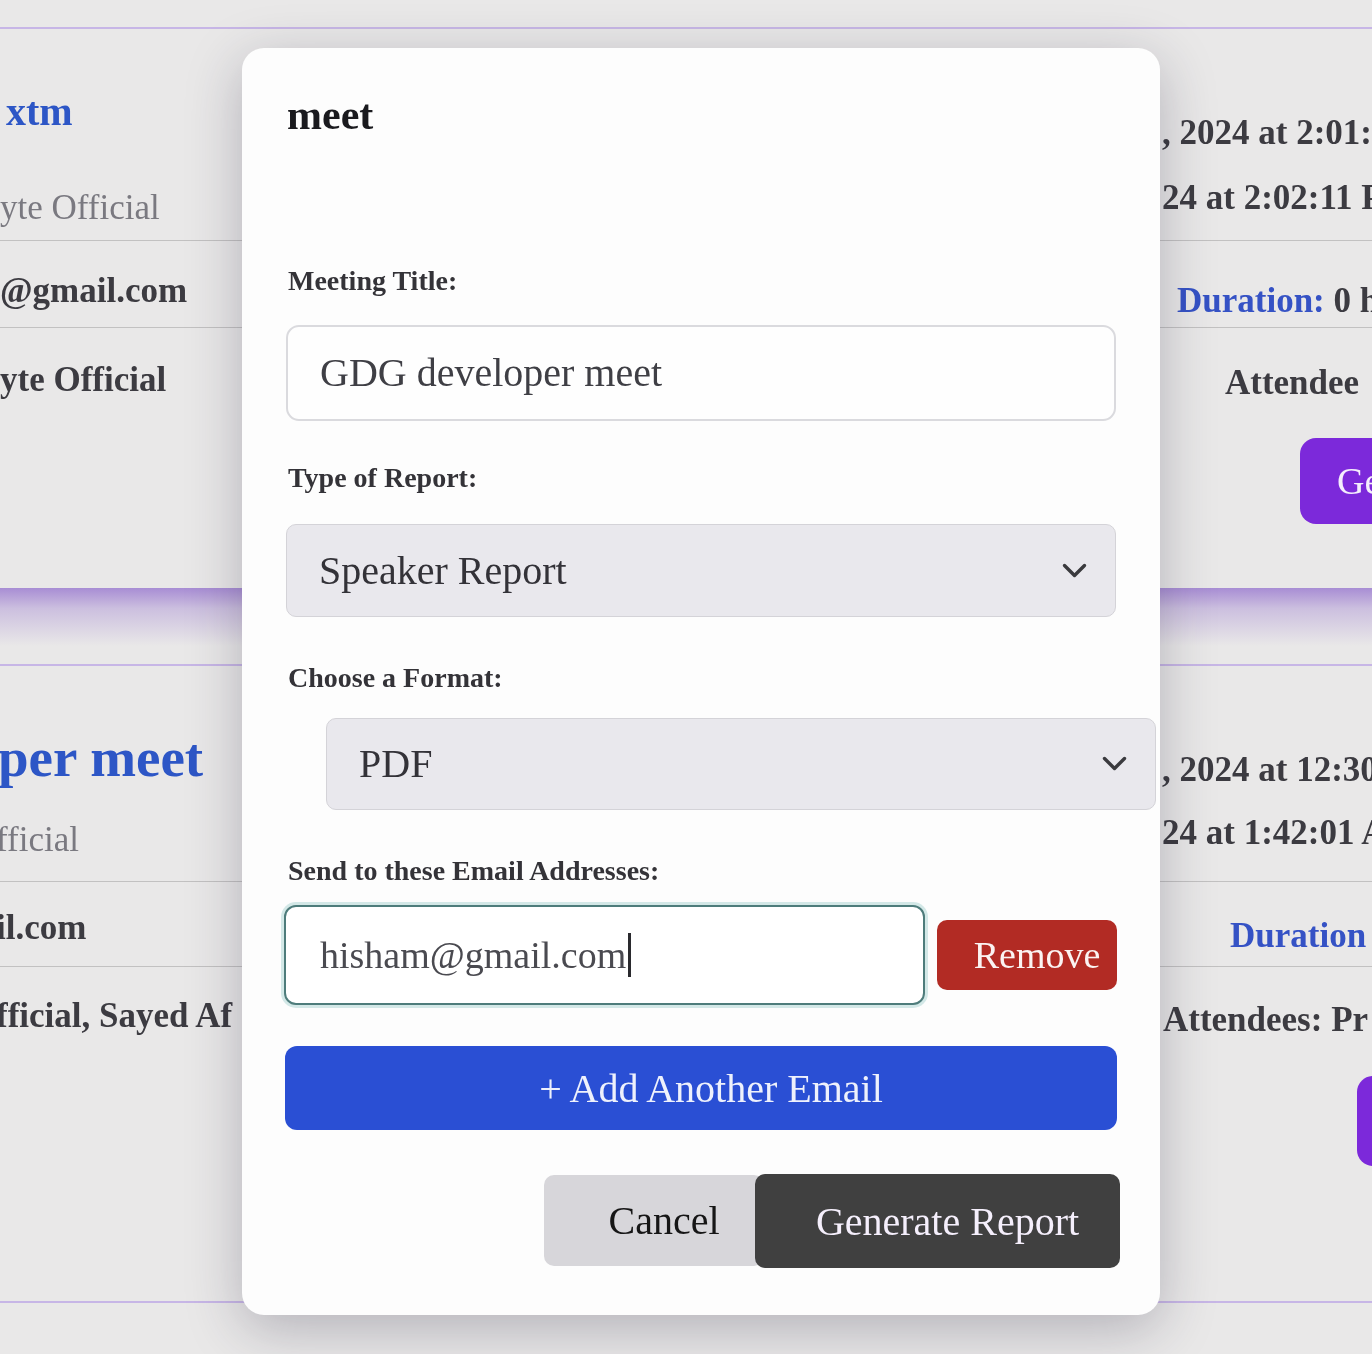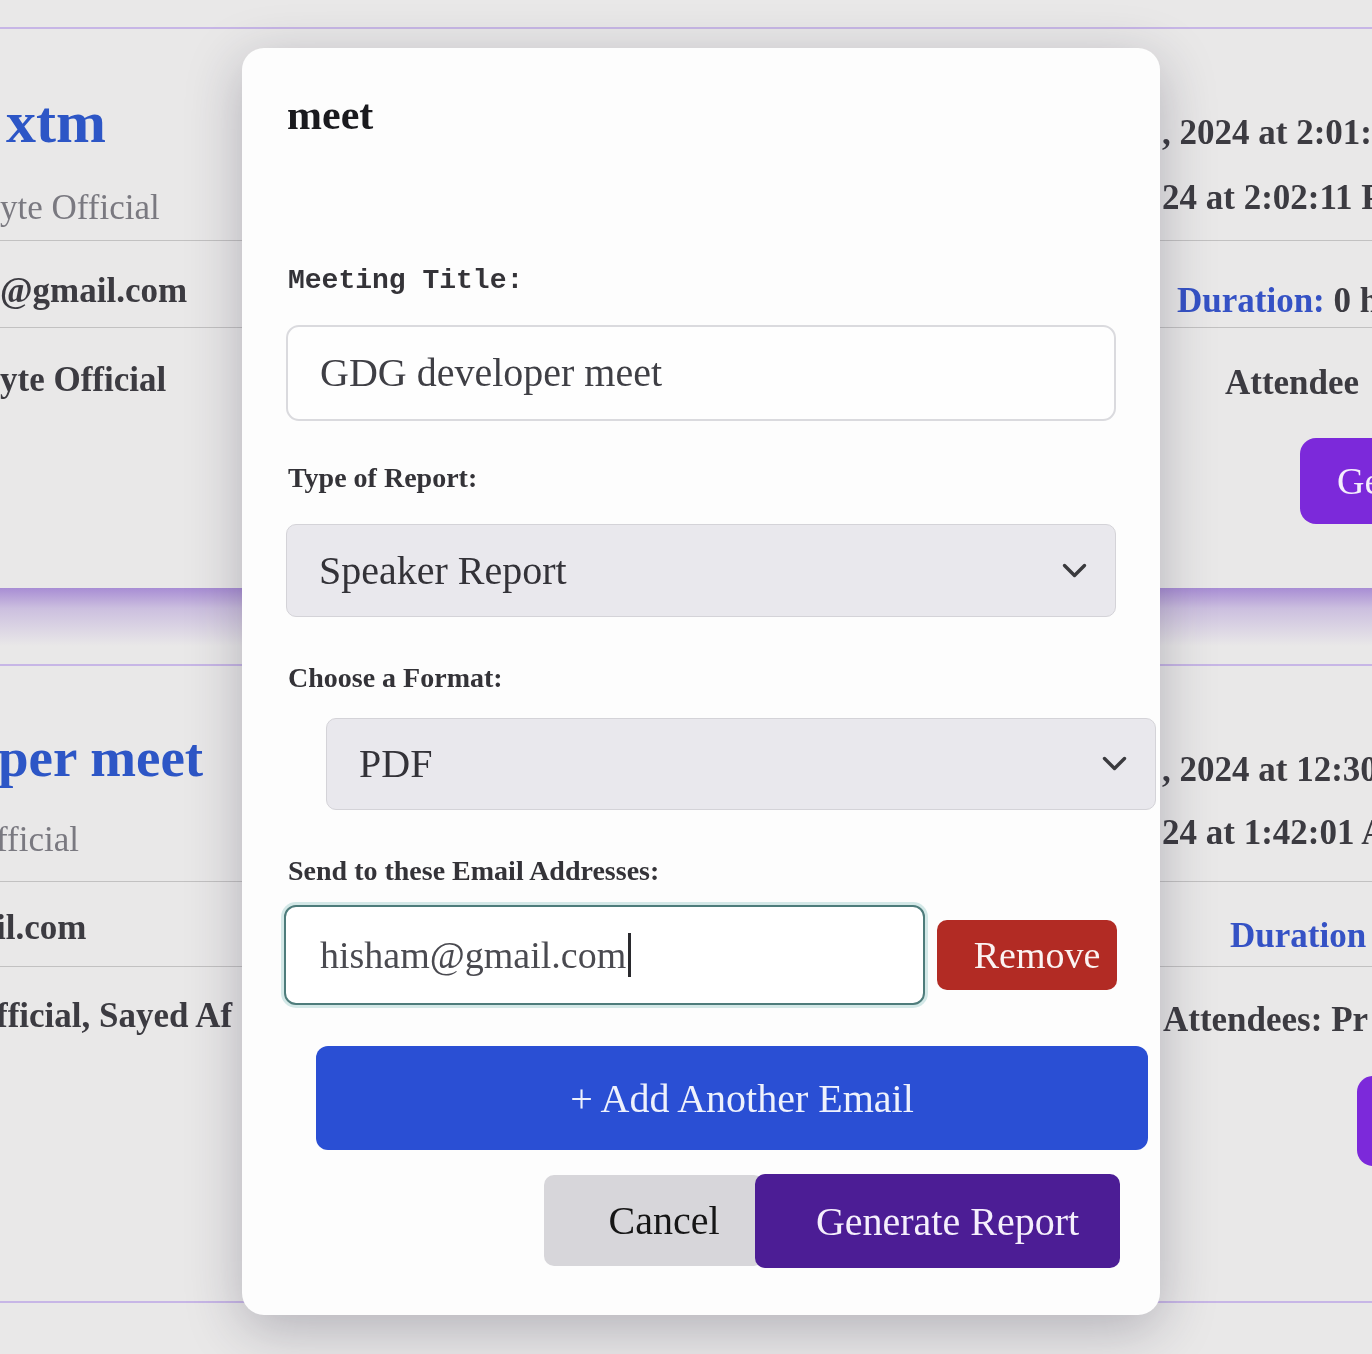--- a/index.html
+++ b/index.html
@@ -34,33 +34,33 @@
     background:#e9e8ed; border:1px solid #d4d3d8; border-radius:10px;
     font-size:40px; color:#333238; line-height:91px; padding-left:32px; cursor:pointer; white-space:nowrap; }
   .select-box .chev { position:absolute; right:28px; top:50%; transform:translateY(-50%); line-height:0; }
   .email-input { position:absolute; left:42px; top:857px; width:641px; height:100px;
     background:#ffffff; border:2px solid #4e7c7b; box-shadow:0 0 0 3px #d3e8e7; border-radius:12px;
     font-size:38px; color:#4a4a50; line-height:96px; padding-left:34px; white-space:nowrap; overflow:hidden; }
   .caret { display:inline-block; width:3px; height:44px; background:#2a2a2e; vertical-align:-9px; margin-left:2px; }
   .btn { position:absolute; border:none; font-family:inherit; cursor:pointer;
     display:flex; align-items:center; justify-content:center; border-radius:10px;padding-left:20px; }
   .btn-remove { left:695px; top:872px; width:180px; height:70px; background:#b22b24; color:#fbf3f2; font-size:38px; }
-  .btn-add { left:43px; top:998px; width:832px; height:104px; background:#2a4fd4; color:#eef1fc; font-size:40px; border-radius:12px;margin-left:31px; }
+  .btn-add { left:43px; top:998px; width:832px; height:84px; background:#2a4fd4; color:#eef1fc; font-size:40px; border-radius:12px; }
   .btn-cancel { left:302px; top:1127px; width:220px; height:91px; background:#d7d6da; color:#161616; font-size:40px; }
-  .btn-generate { left:513px; top:1126px; width:365px; height:94px; background:#4c1d95; color:#f5effc; font-size:40px; }
+  .btn-generate { left:513px; top:1126px; width:365px; height:94px; background:#404040; color:#f5effc; font-size:40px; }
 </style>
 </head>
 <body>
 
 <div class="screen">
 
   <div class="hline" style="top:27px;"></div>
 
   <div>
-    <div class="bg-title" style="left:6px; top:88px; font-size:60px;">xtm</div>
+    <div class="bg-title" style="left:6px; top:88px; font-size:40px;">xtm</div>
     <div class="bg-text gray" style="left:0; top:188px;">yte Official</div>
     <div class="divider" style="top:240px;"></div>
     <div class="bg-text" style="left:0; top:271px;">@gmail.com</div>
     <div class="divider" style="top:327px;"></div>
     <div class="bg-text" style="left:0; top:360px;">yte Official</div>
 
     <div class="bg-text" style="left:1162px; top:113px;">, 2024 at 2:01:1</div>
     <div class="bg-text" style="left:1162px; top:178px;">24 at 2:02:11 P</div>
     <div class="bg-text" style="left:1177px; top:281px;">
       <span class="bg-dur-label">Duration:</span><span> 0 h</span>
@@ -87,21 +87,21 @@
     <button class="bg-btn" style="left:1357px; top:1076px; width:90px; height:90px;"></button>
   </div>
 
   <div class="hline" style="top:1301px;"></div>
 
   <div class="modal">
     <div class="modal-title">
       <span>meet</span>
     </div>
 
-    <div class="field-label" style="top:217px;font-family:Liberation Mono, monospace;">Meeting Title:</div>
+    <div class="field-label" style="top:217px;">Meeting Title:</div>
     <div class="text-input" style="top:277px;border-radius:13px;" role="textbox">
       <span>GDG developer meet</span>
     </div>
 
     <div class="field-label" style="top:414px;">Type of Report:</div>
     <div class="select-box" style="top:476px;" role="combobox">
       <span>Speaker Report</span>
       <span class="chev">
         <svg width="25" height="16" viewBox="0 0 25 16">
             <polyline points="2.5,2.5 12.5,12.5 22.5,2.5" fill="none" stroke="#3a3a3e" stroke-width="3.4" stroke-linecap="round" stroke-linejoin="round"></polyline>

